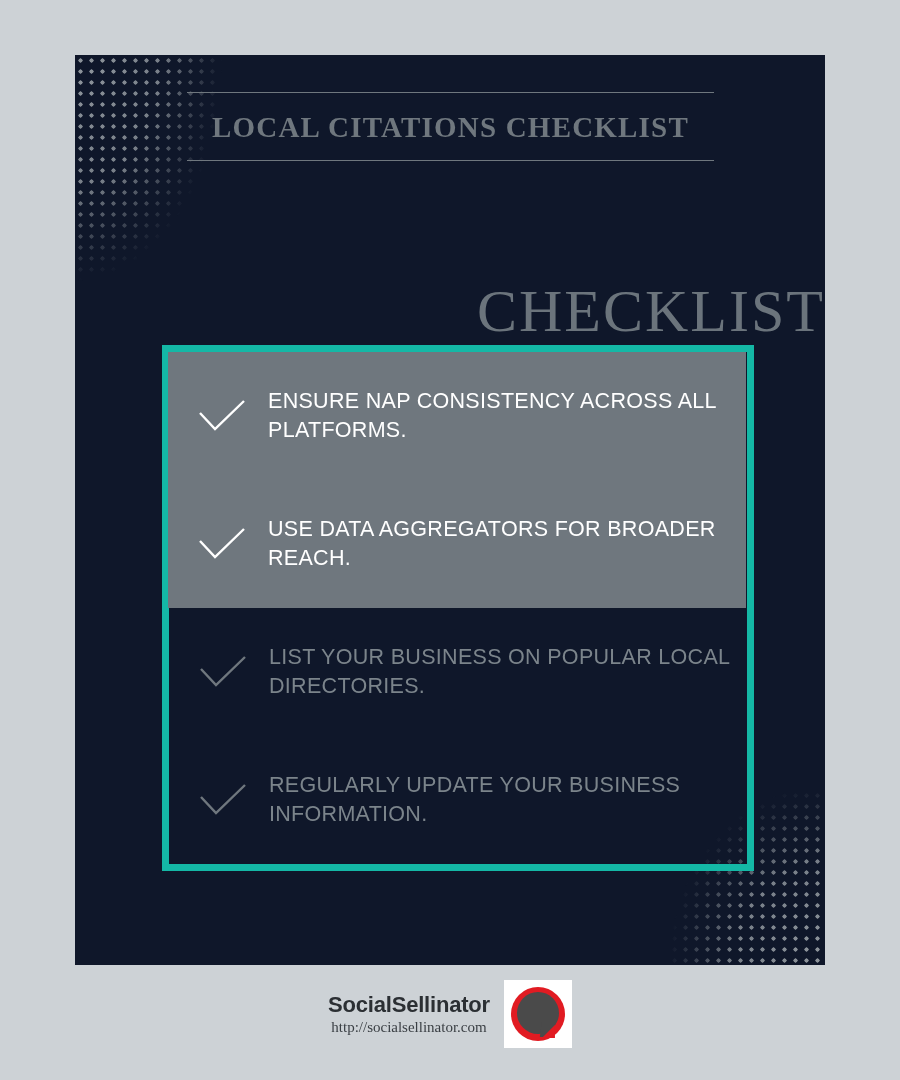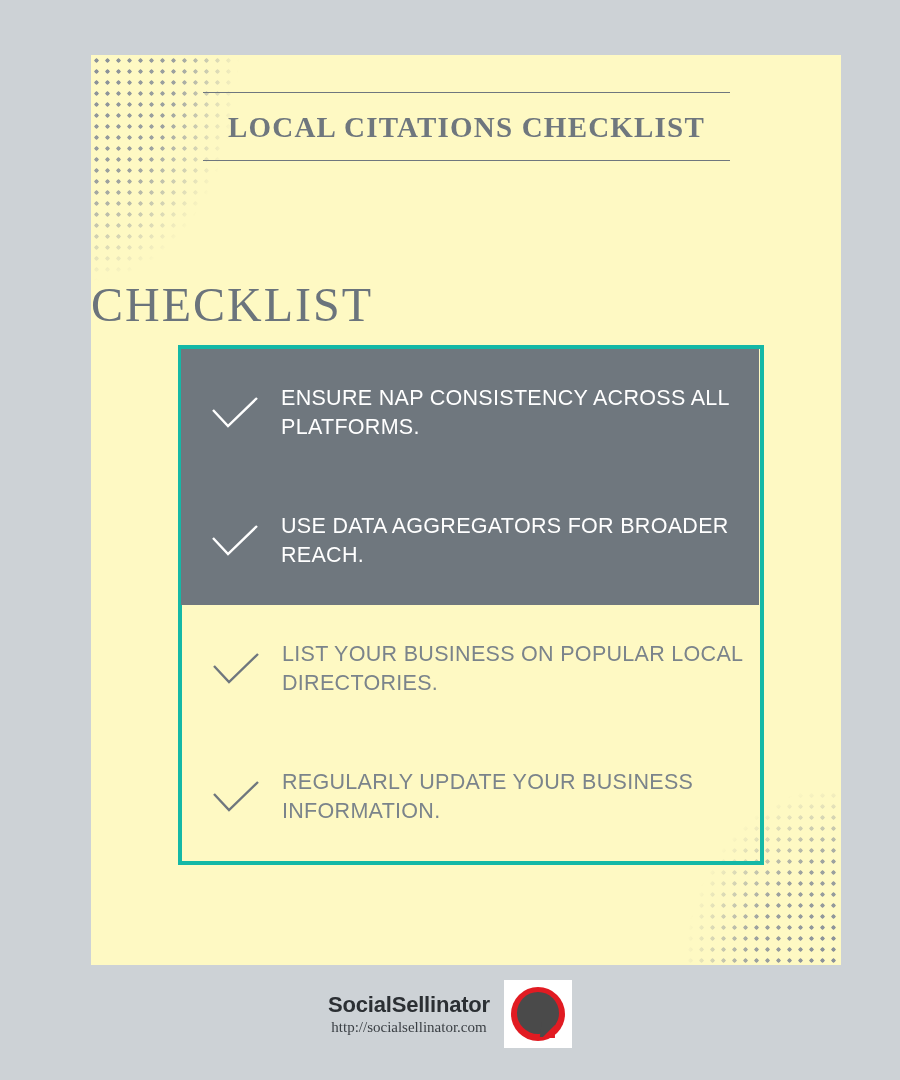--- a/index.html
+++ b/index.html
@@ -13,23 +13,22 @@
     font-family: "Liberation Sans", sans-serif;
     overflow: hidden;
   }
 
   .poster {
     position: absolute;
     left: 75px;
     top: 55px;
     width: 750px;
     height: 910px;
-    background: #fef9c3;
+    background: #0f172a;
     overflow: hidden;
-    margin-left: 16px;
   }
 
   
   .halftone {
     position: absolute;
     pointer-events: none;
   }
   .halftone-tl {
     left: 0px;
     top: 0px;
@@ -71,33 +70,33 @@
     text-align: center;
     padding: 18px 0 16px 0;
     white-space: nowrap;
   }
 
   .big-title {
     position: absolute;
     top: 222px;
     left: 0;
     width: 100%;
-    text-align: left;
+    text-align: right;
     font-family: "Liberation Serif", serif;
-    font-size: 48px;
+    font-size: 60px;
     letter-spacing: 2px;
     color: #6b747c;
   }
 
   .list {
     position: absolute;
     left: 87px;
     top: 290px;
     width: 578px;
-    border: 4px solid #14b8a6;
+    border: 7px solid #14b8a6;
   }
   .row {
     display: flex;
     align-items: center;
     height: 128px;
     box-sizing: border-box;
     padding-left: 30px;
   }
   .row.dark {
     background: #6f777e;

